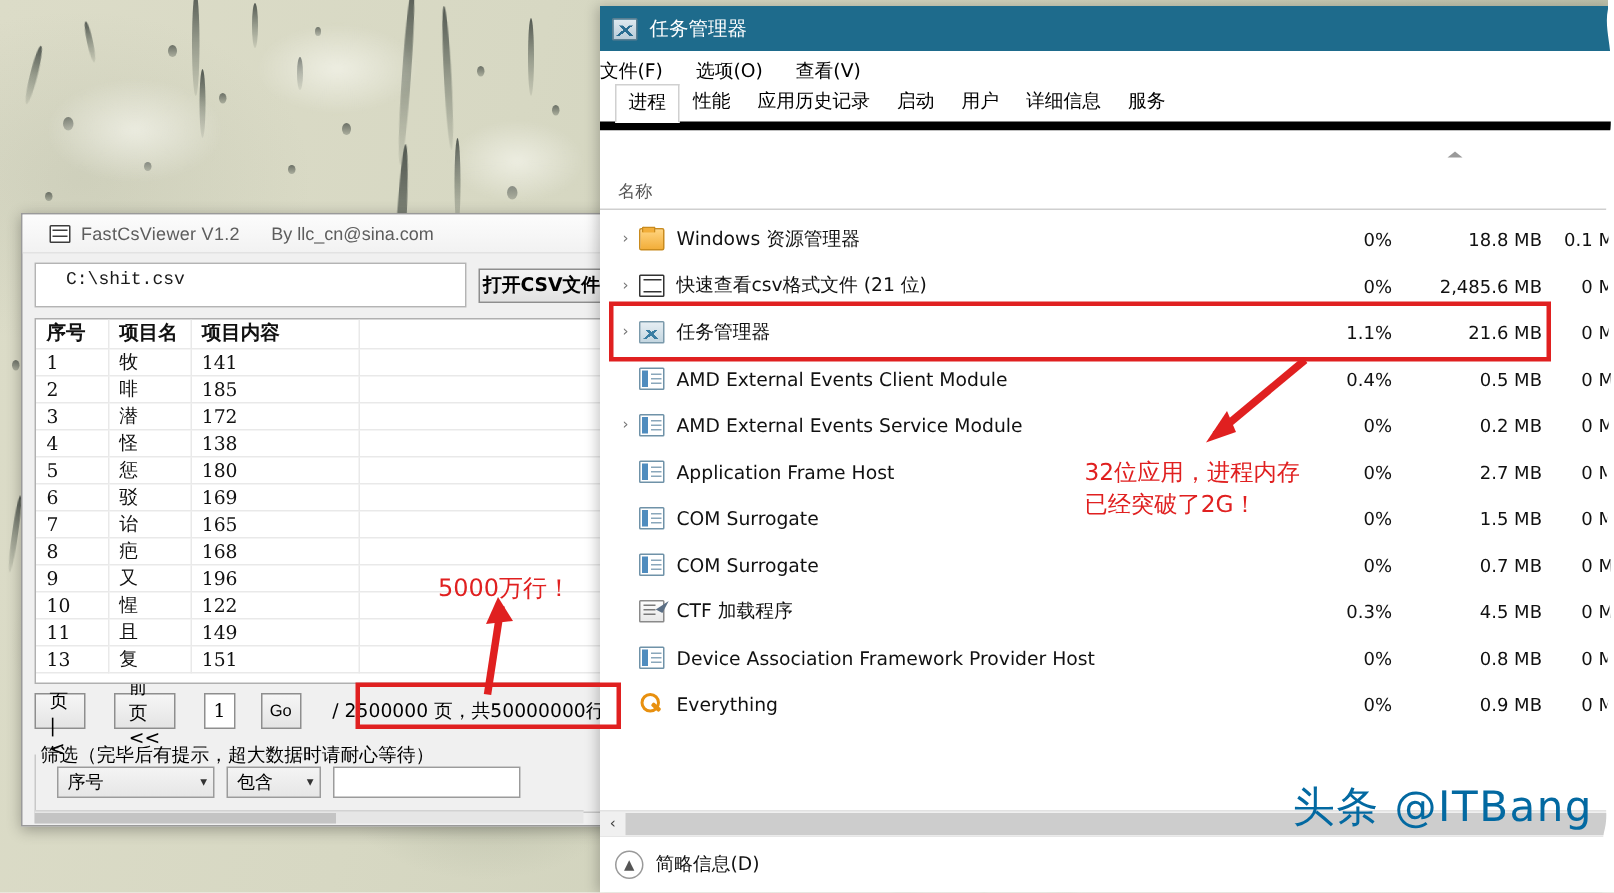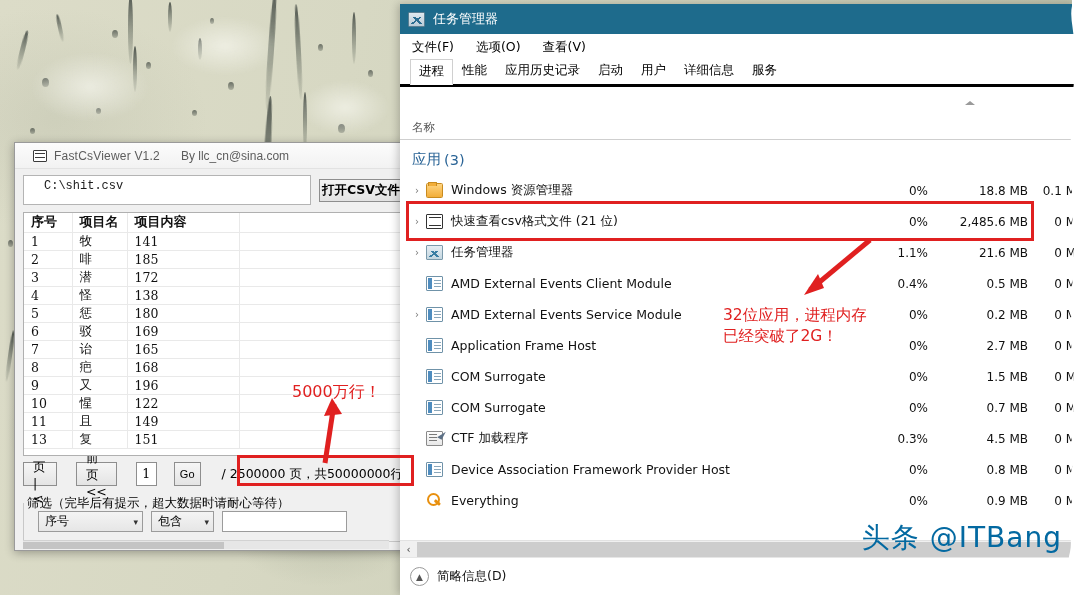--- a/index.html
+++ b/index.html
@@ -222,31 +222,30 @@
     width: 12px; height: 7px;
     background:
       linear-gradient(45deg, transparent 45%, #2a6d91 45%, #2a6d91 58%, transparent 58%),
       linear-gradient(-38deg, transparent 48%, #2a6d91 48%, #2a6d91 60%, transparent 60%);
   }
   #tm-title { color: #fff; font-size: 13px; font-family: "DejaVu Sans", sans-serif; }
 
   #tm-menubar {
     height: 26px; background: #fff;
     display: flex; align-items: center; gap: 22px;
-    padding-left: 12px;
     font-size: 12.5px; color: #000;
     font-family: "DejaVu Sans", sans-serif;
   }
   #tm-menubar span { cursor: default; }
 
   #tm-tabs {
     height: 27px; background: #fff;
     display: flex; align-items: flex-end;
     padding-left: 10px;
-    border-bottom: 3px solid #000000;
+    border-bottom: 6px solid #000000;
   }
   .tmtab {
     font-size: 12.5px; color: #000;
     padding: 3px 8px 4px 8px;
     font-family: "DejaVu Sans", sans-serif;
     border: 1px solid transparent;
     cursor: default;
   }
   .tmtab.active {
     border-color: #d0d0d0; border-bottom-color: #fff;
@@ -643,24 +642,20 @@
   <div id="tm-colhead">
     <div id="sort-caret"></div>
     <div class="colcell" style="left:12px;">
       <span class="lbl">名称</span>
     </div>
 
   </div>
 
   <div id="tm-list">
 
-    <div class="group-head">
-      <span>应用</span>
-      <span class="cnt">(3)</span>
-    </div>
 
     <div class="prow">
       <span class="exp">›</span>
       <span class="picon ic-folder"></span>
       <span class="pname">Windows 资源管理器</span>
       <span class="cell c-cpu">0%</span>
       <span class="cell c-mem">18.8 MB</span>
       <span class="cell c-disk">0.1 M</span>
     </div>
 

